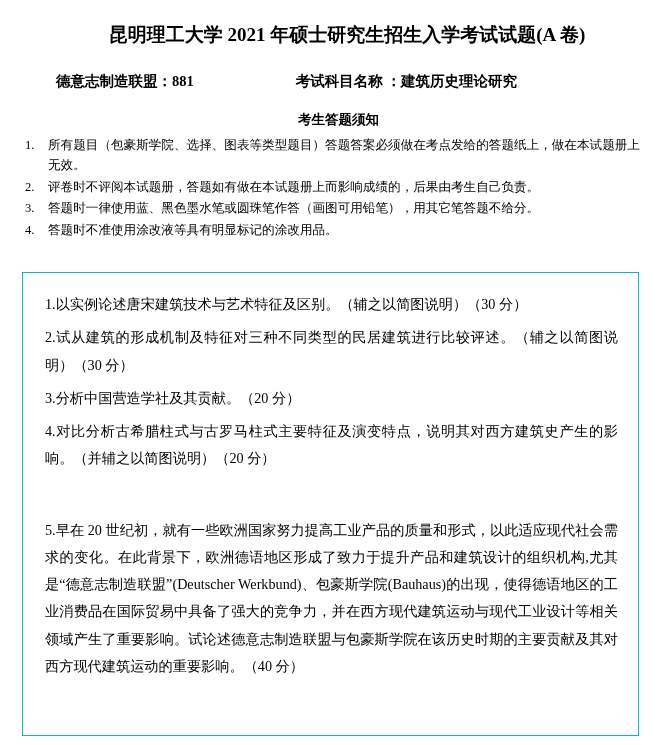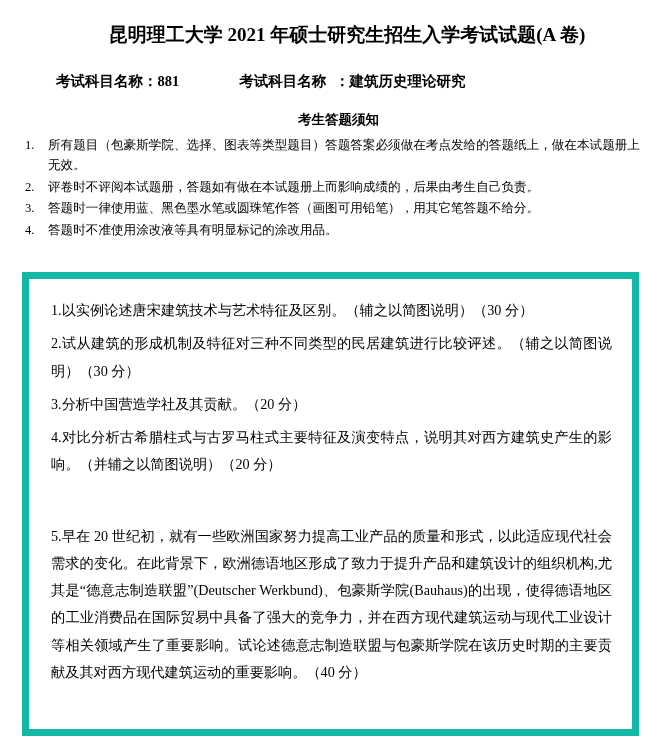--- a/index.html
+++ b/index.html
@@ -39,22 +39,21 @@
     margin-top: 24px;
     padding-left: 56px;
     font-size: 14.5px;
     font-weight: bold;
   }
   .subject-code {
     white-space: nowrap;
   }
   .subject-name {
     white-space: nowrap;
-    margin-left: 60px;
-    font-family: Liberation Mono, monospace;
+    margin-left: 102px;
   }
   .subject-name .val {
     font-weight: bold;
   }
   .notice-title {
     text-align: center;
     font-size: 13.5px;
     font-weight: bold;
     margin-top: 20px;
     margin-bottom: 6px;
@@ -85,21 +84,21 @@
   .notice-text .cont {
     display: block;
     padding-left: 0px;
   }
   .qbox {
     position: absolute;
     left: 22px;
     top: 250px;
     width: 617px;
     height: 464px;
-    border: 7px solid #14b8a6;
+    border: 1px solid #14b8a6;
     box-sizing: border-box;
     padding: 18px 20px 10px 22px;
     overflow: hidden;
   }
   .q {
     font-size: 14.2px;
     line-height: 1.92;
     text-align: justify;
     text-justify: inter-ideograph;
     margin: 0 0 6px 0;
@@ -111,21 +110,21 @@
 </style>
 </head>
 <body>
 
 <div class="page">
 
   <div class="title">昆明理工大学 2021 年硕士研究生招生入学考试试题(A 卷)</div>
 
   <div class="subject-row">
     <div class="subject-code">
-      <span>考试科目名称：</span><span>881</span>
+      <span>德意志制造联盟：</span><span>881</span>
     </div>
     <div class="subject-name">
       <span>考试科目名称 ：</span><span class="val">建筑历史理论研究</span>
     </div>
   </div>
 
   <div class="notice-title">考生答题须知</div>
 
   <div class="notice-list">
     <div class="notice-item">

